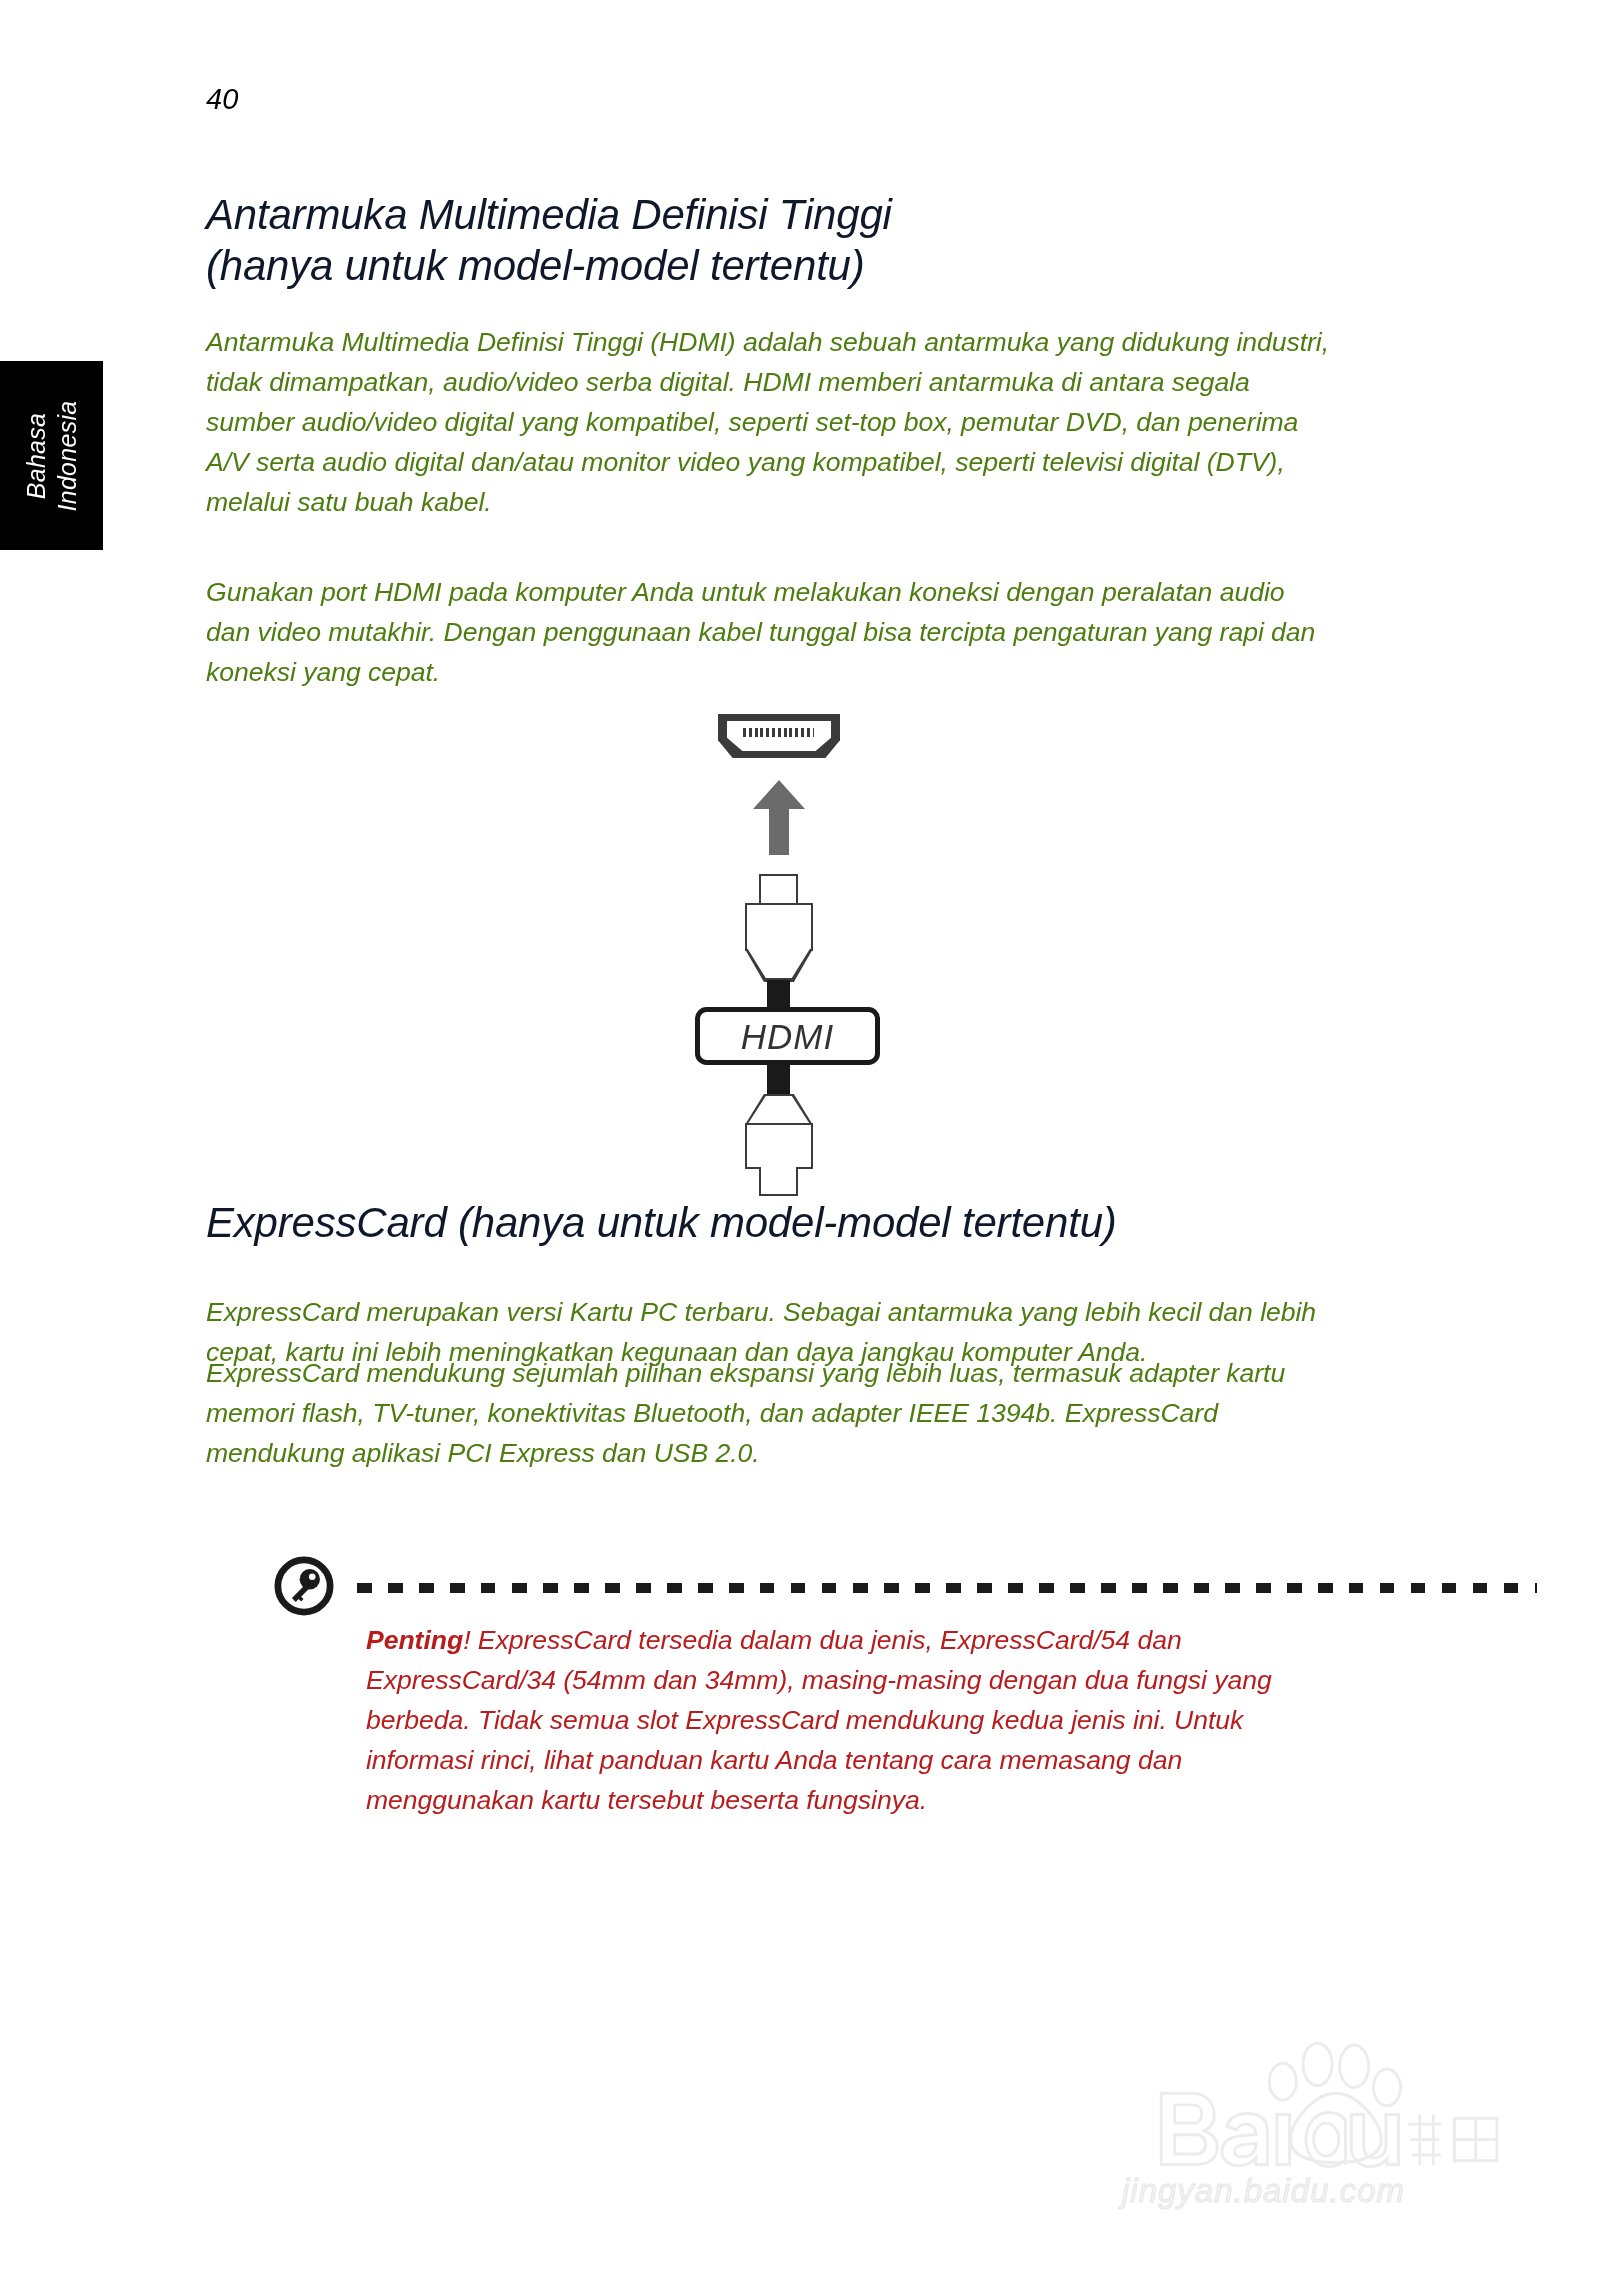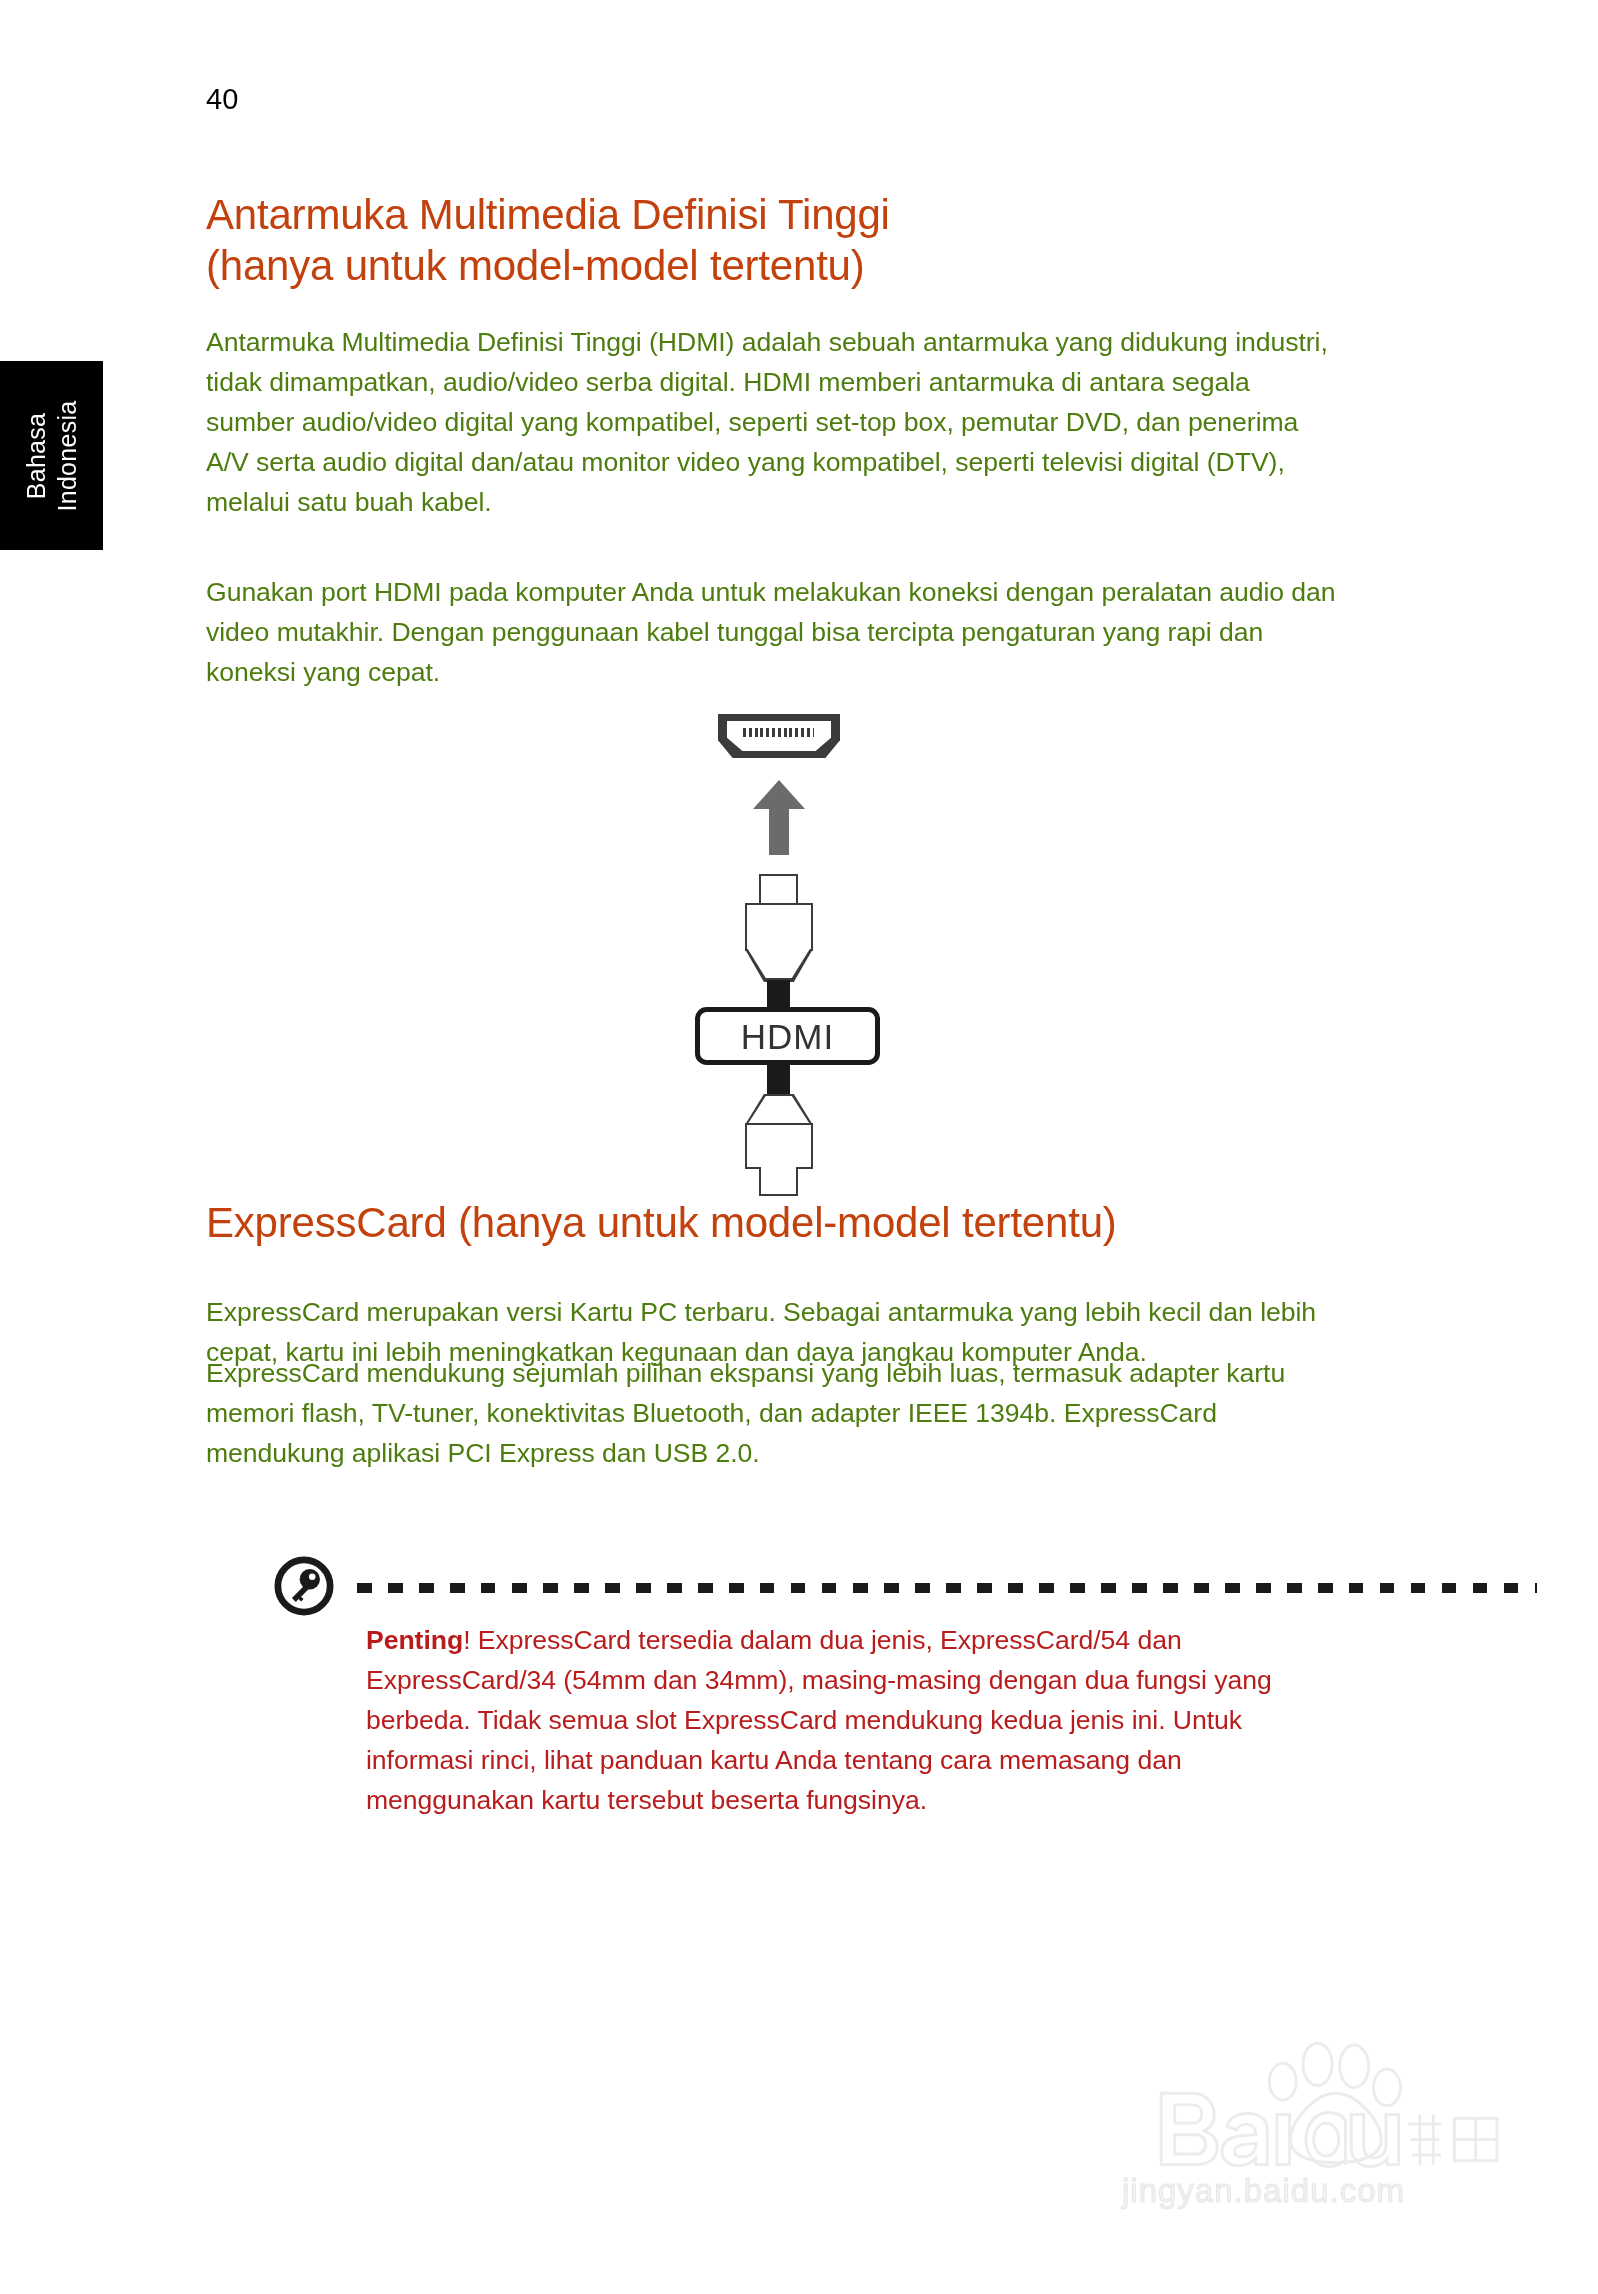--- a/index.html
+++ b/index.html
@@ -11,20 +11,21 @@
     font-family: "Liberation Sans", sans-serif;
     color: #000000;
   }
 
   .page {
     position: relative;
     width: 1545px;
     height: 2294px;
     background: #ffffff;
     overflow: hidden;
+    font-style: italic;
   }
 
   
   .page-number {
     position: absolute;
     left: 206px;
     top: 83px;
     font-size: 29px;
     line-height: 33px;
     letter-spacing: 0.2px;
@@ -64,21 +65,21 @@
     top: 0;
     width: 1145px;
   }
 
   h1.section-title {
     margin: 0;
     font-weight: 400;
     font-size: 42px;
     line-height: 51px;
     letter-spacing: -0.2px;
-    color: #c2410c;
+    color: #0f172a;
     font-family: "Liberation Sans", sans-serif;
   }
   h1.section-title .t-line { display: block; }
 
   p.body {
     margin: 0;
     font-size: 26.6px;
     line-height: 40px;
     letter-spacing: -0.05px;
     color: #4d7c0f;

